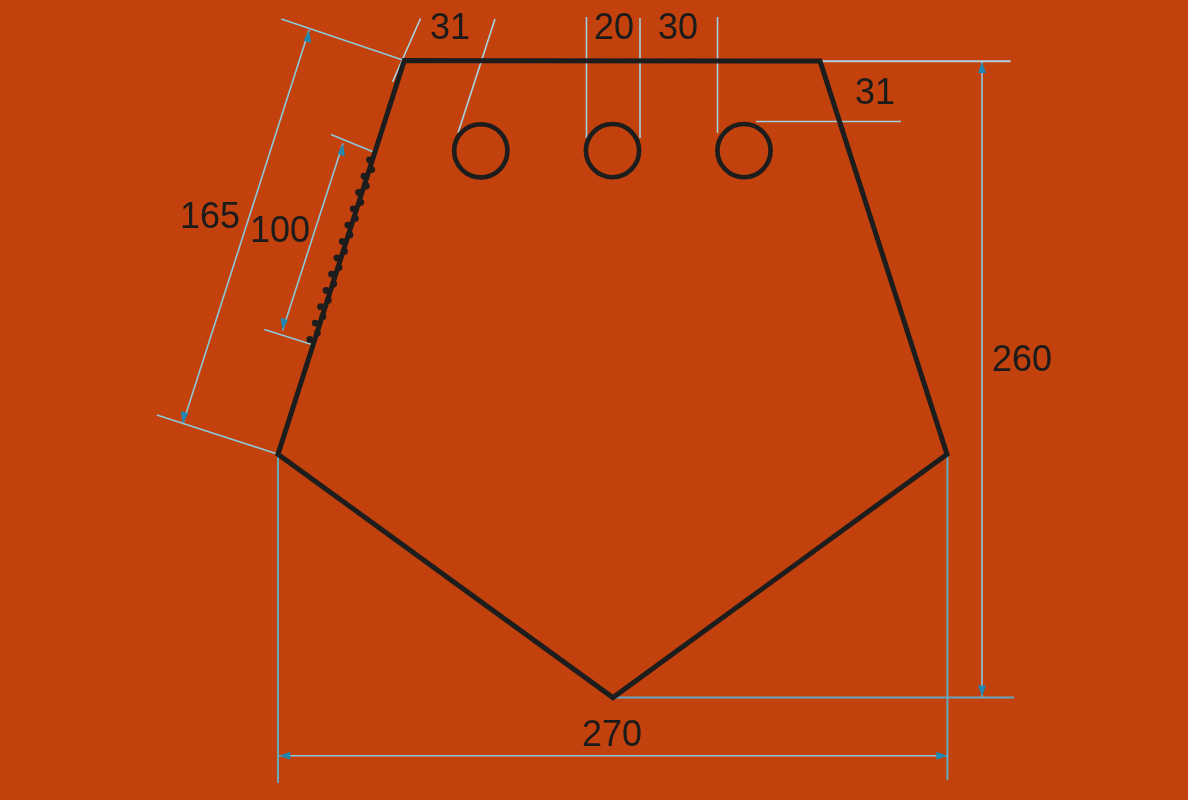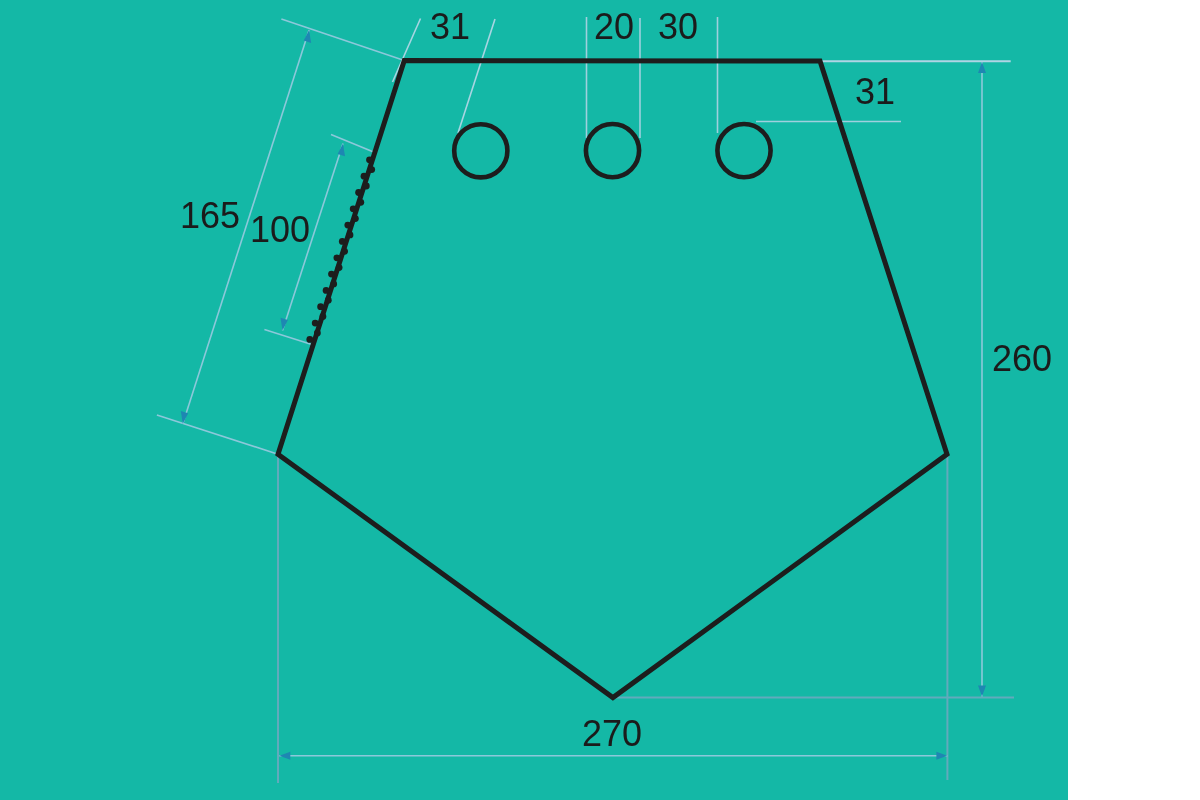--- a/index.html
+++ b/index.html
@@ -1,16 +1,16 @@
 <!DOCTYPE html>
 <html><head>
 <meta charset="utf-8">
 <style>
 html,body{margin:0;padding:0;background:#ffffff;}
-#wrap{position:relative;width:1068px;height:800px;background:#14b8a6;overflow:hidden;}
+#wrap{position:relative;width:1188px;height:800px;background:#c2410c;overflow:hidden;}
 svg{display:block;}
 text{font-family:"Liberation Sans",sans-serif;font-size:36px;fill:#1b1b1b;}
 </style>
 </head>
 <body>
 
 <div id="wrap">
 <svg width="1200" height="800" viewBox="0 0 1200 800">
 
 <line x1="281.4" y1="19.1" x2="404.3" y2="60.6" stroke="#8cc8da" stroke-width="1.6"></line>

